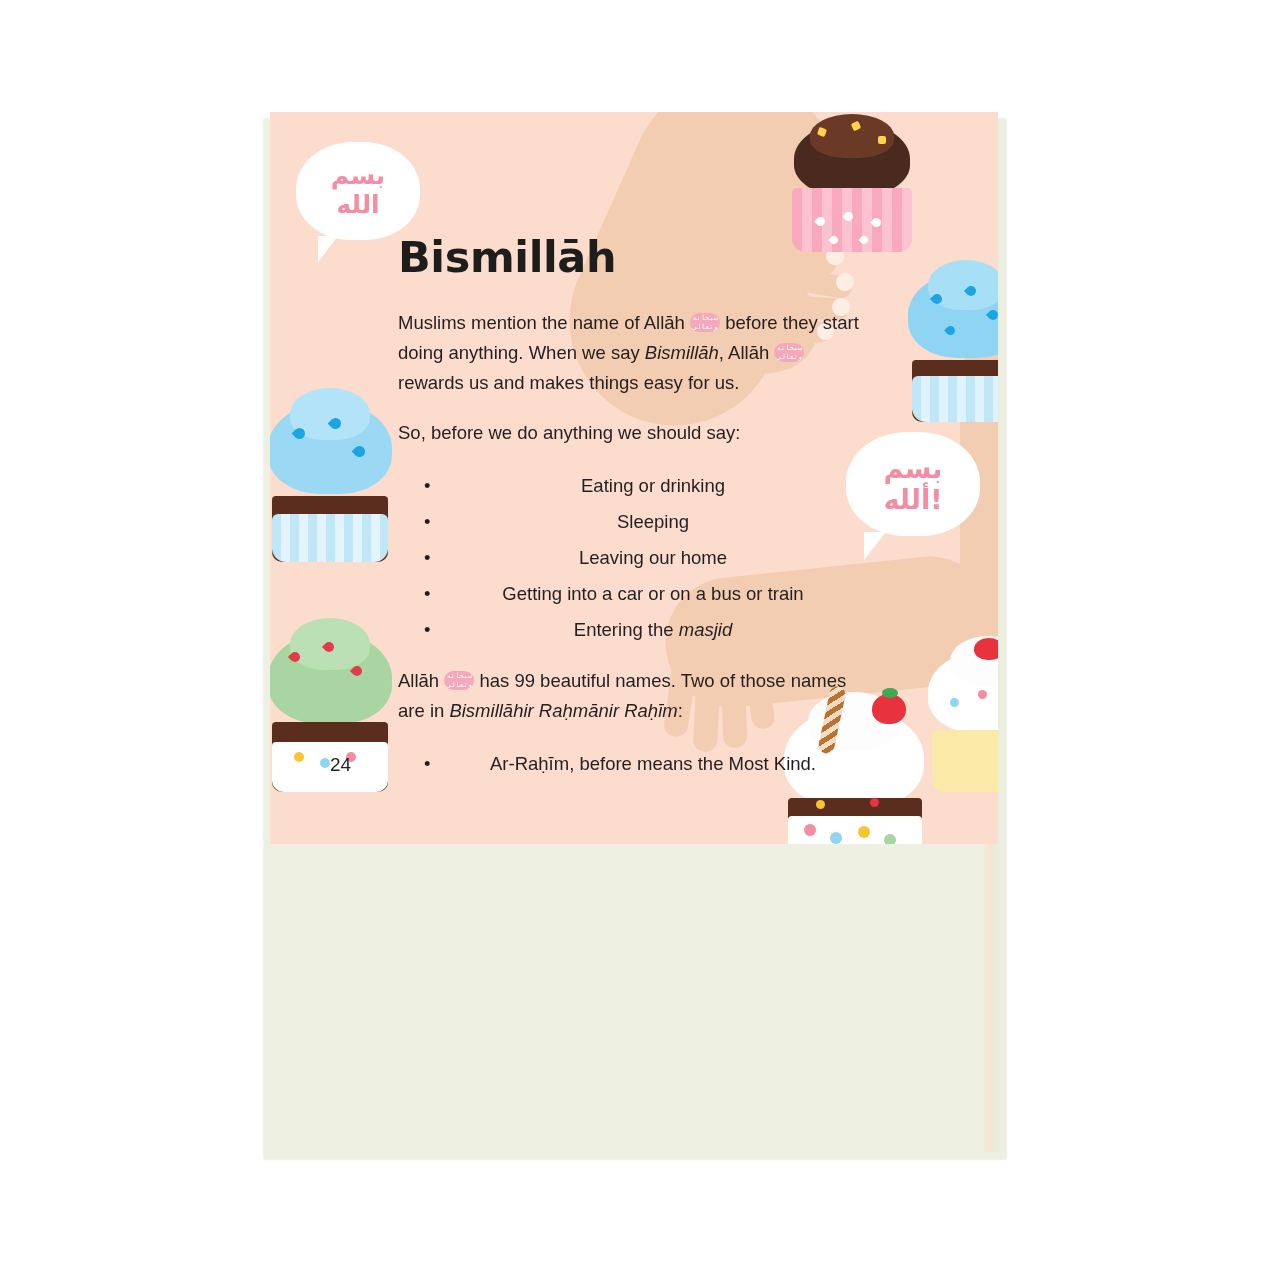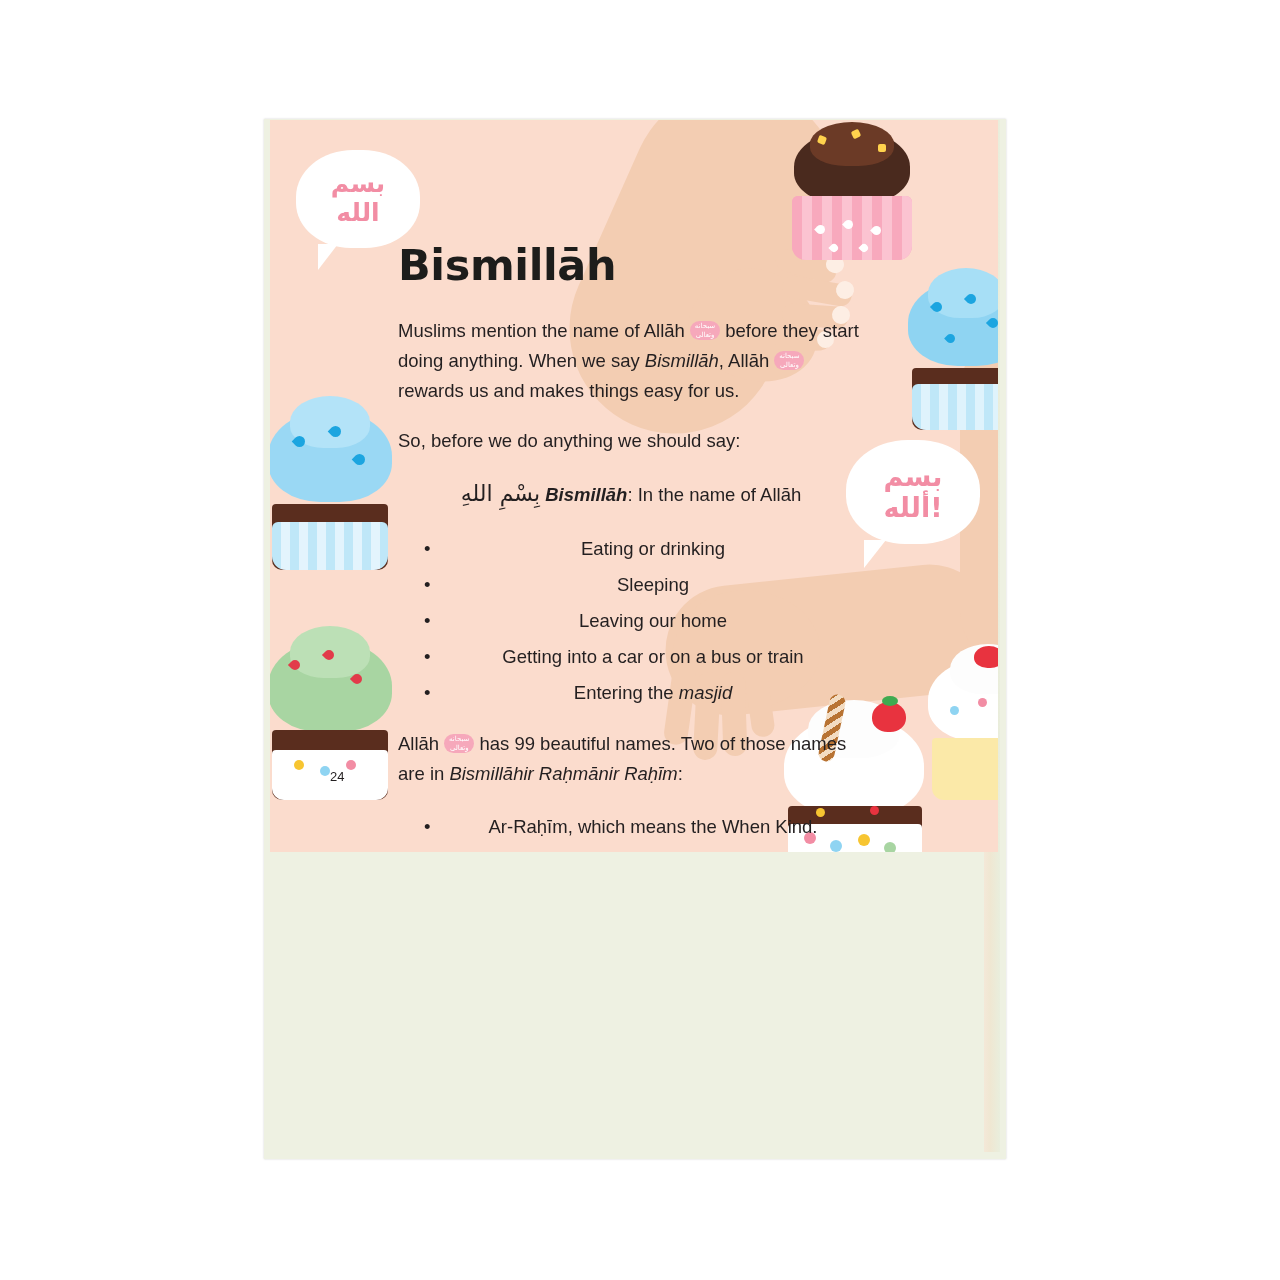--- a/index.html
+++ b/index.html
@@ -23,21 +23,21 @@
     left: 264px;
     top: 119px;
     width: 742px;
     height: 1040px;
     background: #eef1e2;
     box-shadow: 0 0 2px rgba(0,0,0,.18);
   }
   .page {
     position: absolute;
     left: 270px;
-    top: 120px;
+    top: 112px;
     width: 728px;
     height: 732px;
     background: #fbdccd;
     overflow: hidden;
   }
   .page-edge {
     position: absolute;
     left: 984px;
     top: 120px;
     width: 16px;
@@ -155,28 +155,28 @@
     height: 19px;
     border-radius: 10px;
     background: #f6a8bb;
     color: #ffffff;
     font-size: 7px;
     line-height: 9px;
     text-align: center;
     vertical-align: -3px;
     padding-top: 1px;
     box-sizing: border-box;
-    font-family: Liberation Serif, serif;
+    font-family: Liberation Mono, monospace;
     overflow: hidden;
   }
   .page-number {
     position: absolute;
     left: 60px;
     bottom: 68px;
-    font-size: 13px;
+    font-size: 19px;
     color: #231f20;
   }
 </style>
 </head>
 <body>
 
 <div id="stage">
 
   <div class="page-shadow"></div>
   <div class="page-edge"></div>
@@ -349,42 +349,38 @@
     <div class="content">
 
       <h1 class="title">Bismillāh</h1>
 
       <p class="para">
         <span>Muslims mention the name of Allāh </span><span class="allah-badge">سبحانه وتعالى</span><span> before they start doing anything. When we say </span><em>Bismillāh</em><span>, Allāh </span><span class="allah-badge">سبحانه وتعالى</span><span> rewards us and makes things easy for us.</span>
       </p>
 
       <p class="para">So, before we do anything we should say:</p>
 
-      <div class="center-line">
-        <span class="arabic-inline">بِسْمِ اللهِ</span>
-        <b><em>Bismillāh</em></b><span>: In the name of Allāh</span>
-      </div>
 
 
       <ul class="bullets">
         <li>Eating or drinking</li>
         <li>Sleeping</li>
         <li>Leaving our home</li>
         <li>Getting into a car or on a bus or train</li>
         <li>
           <span>Entering the </span><em>masjid</em>
         </li>
       </ul>
 
       <p class="para">
         <span>Allāh </span><span class="allah-badge">سبحانه وتعالى</span><span> has 99 beautiful names. Two of those names are in </span><em>Bismillāhir Raḥmānir Raḥīm</em><span>:</span>
       </p>
 
       <ul class="bullets">
-        <li>Ar-Raḥīm, which means the When Kind.</li>
+        <li>Ar-Raḥīm, before means the Most Kind.</li>
       </ul>
 
     </div>
 
     <div class="page-number">24</div>
 
   </div>
 </div>
 
 </body></html>

